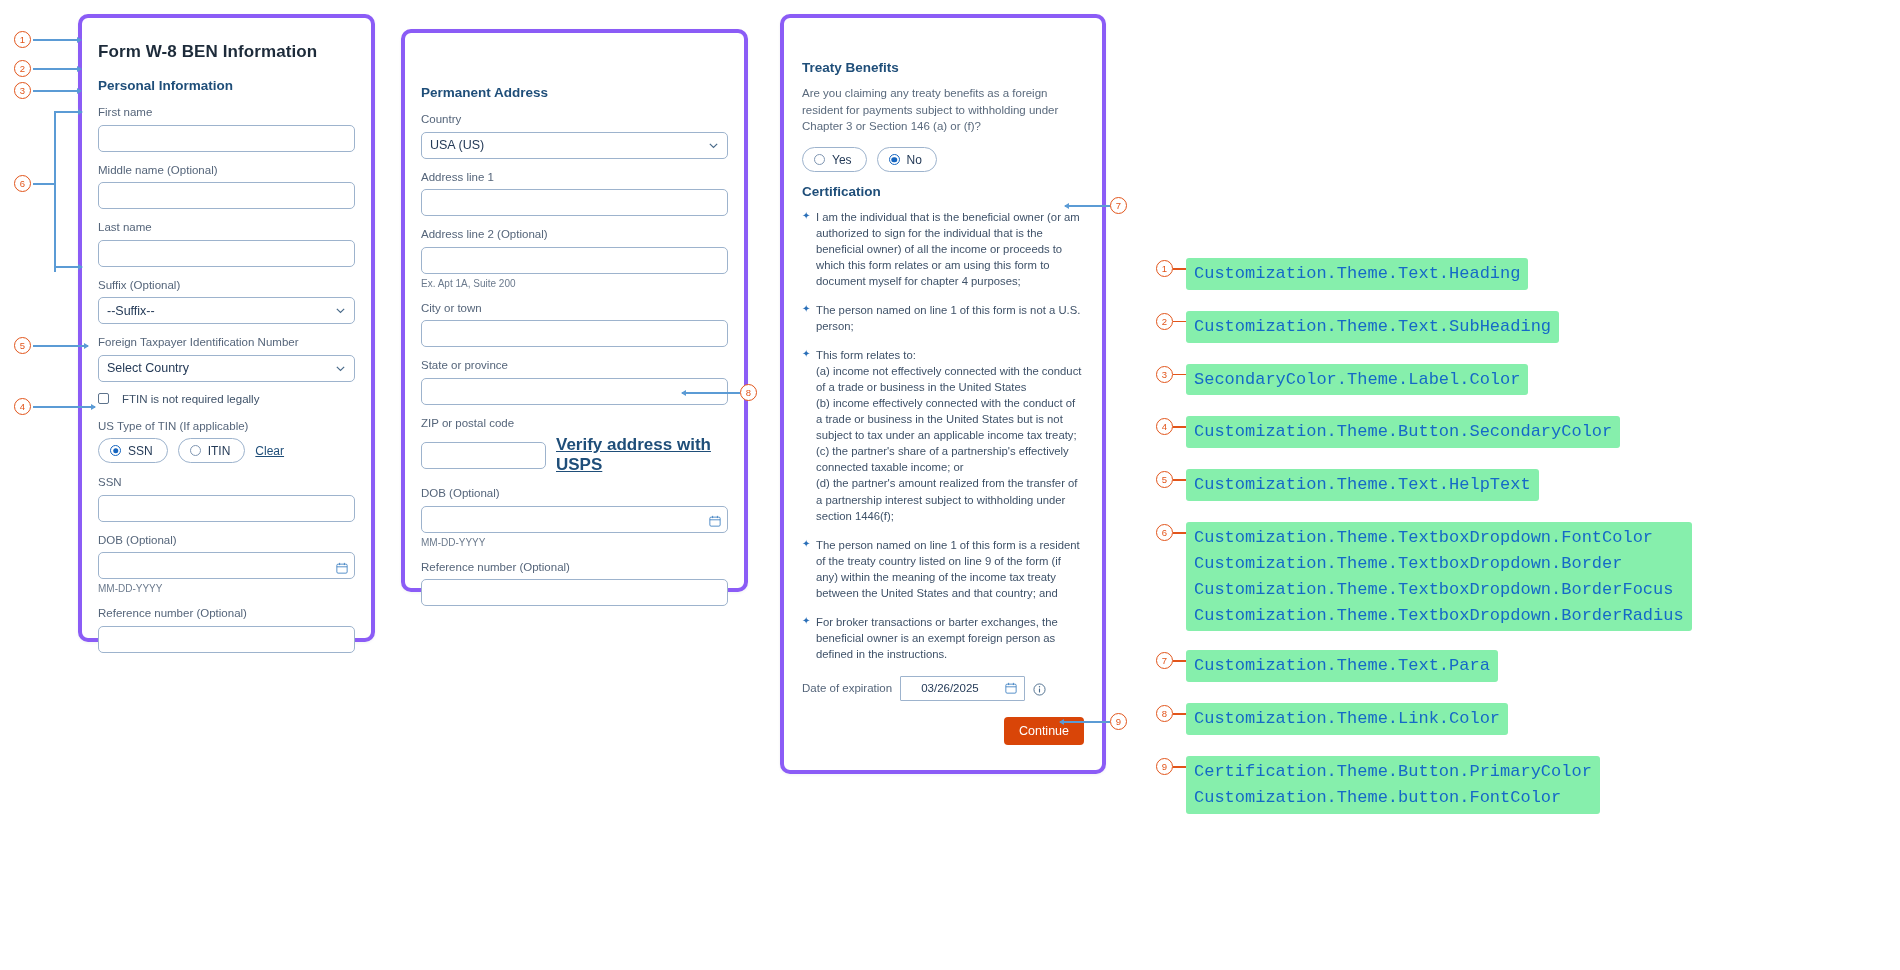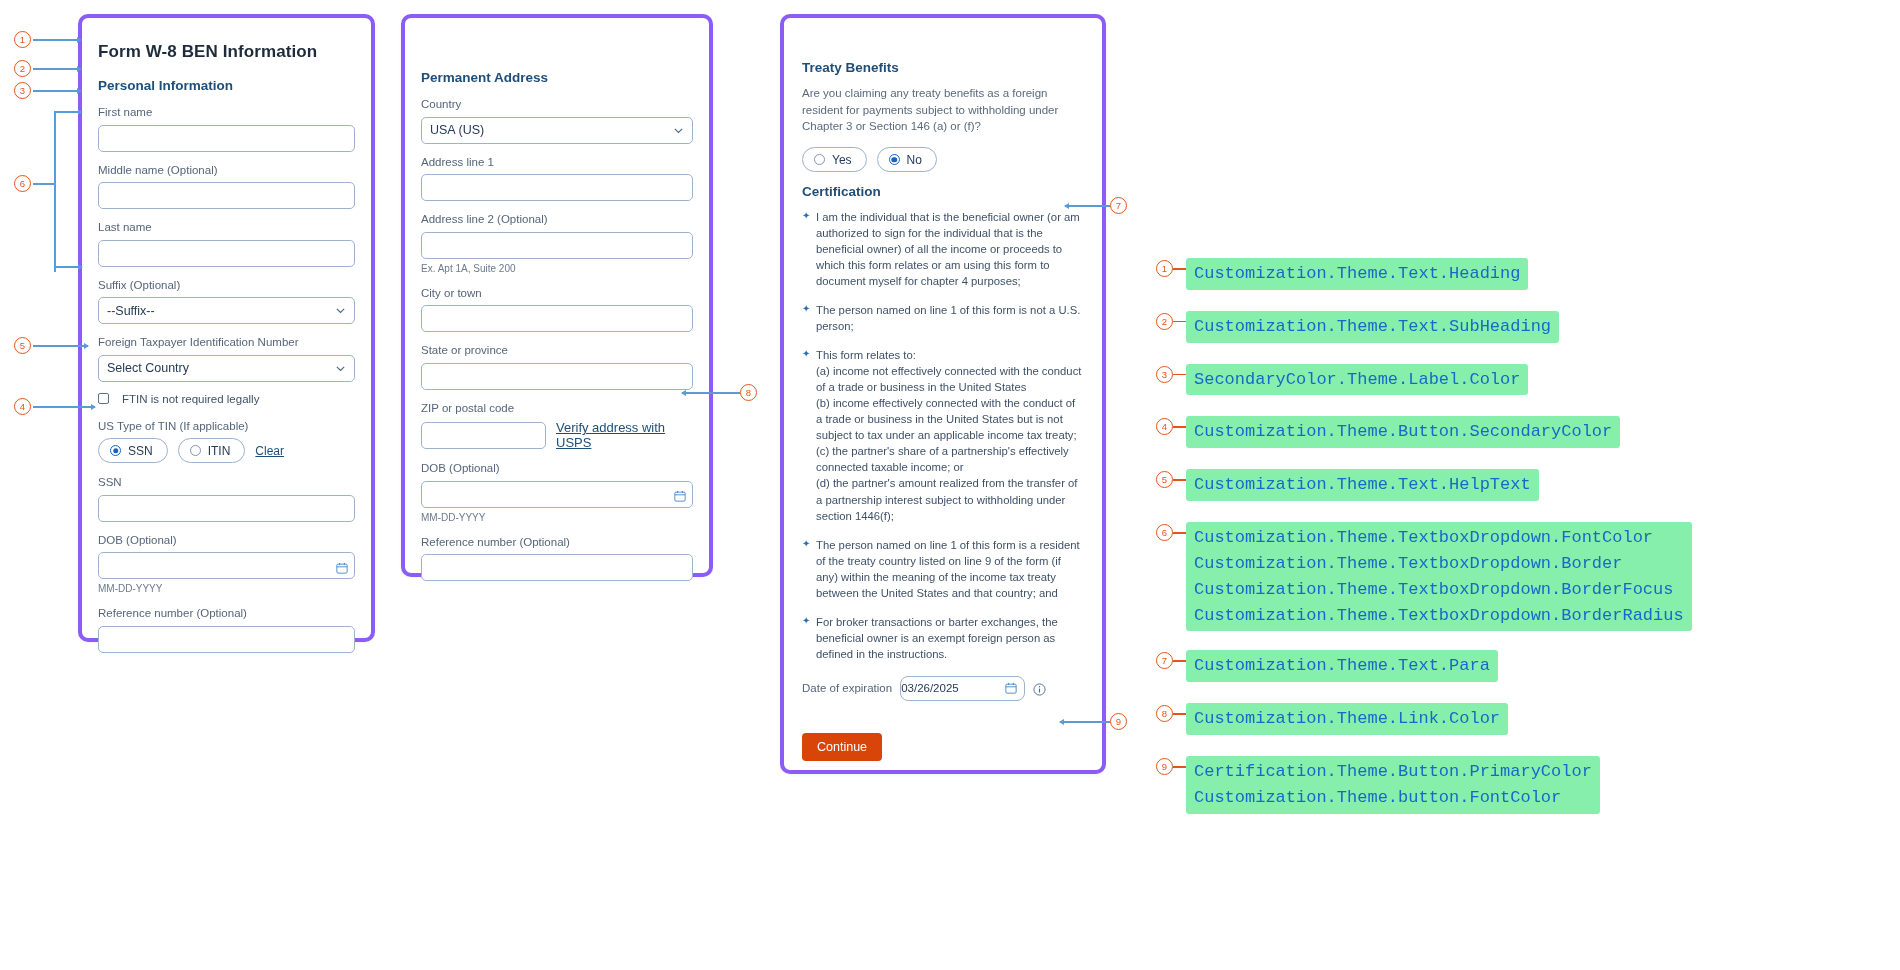--- a/index.html
+++ b/index.html
@@ -16,21 +16,21 @@
 
   
   .card {
     position:absolute;
     background:#fff;
     border:4px solid #8b5cf6;
     border-radius:10px;
     box-shadow:0 1px 3px rgba(20,40,80,.06);
   }
   #card-personal { left:78px;  top:14px;  width:297px; height:628px; }
-  #card-address  { left:401px; top:14px;  width:312px; height:563px; }
+  #card-address  { left:401px; top:29px;  width:347px; height:563px; }
   #card-treaty   { left:780px; top:14px;  width:326px; height:760px; }
 
   .card-inner { padding:24px 16px 0 16px; }
 
   
   .h-title {
     font-size:17px; font-weight:700; color:#1d2b3a;
     letter-spacing:.1px; margin:0 0 16px 0;
   }
   .h-sub {
@@ -109,27 +109,27 @@
     position:relative; padding-left:14px; margin-bottom:13px;
     font-size:11.3px; line-height:1.42; color:#3e5168;
   }
   .bullets li .star {
     position:absolute; left:0; top:0; color:#2a6fb8; font-size:10px;
   }
   .exp-row { display:flex; align-items:center; gap:8px; margin-top:14px; }
   .exp-lbl { font-size:11.5px; color:#55657a; white-space:nowrap; }
   .exp-box {
     position:relative; width:125px; height:25px;
-    border:1px solid #9db3cd; border-radius:8px; background:#fff;
-    display:flex; align-items:center; padding:0 0;
+    border:1px solid #9db3cd; border-radius:1px; background:#fff;
+    display:flex; align-items:center; padding:0 20px;
     font-size:11.5px; color:#243a57;
   }
   .exp-box .cal { position:absolute; right:7px; top:50%; transform:translateY(-50%); width:12px; height:12px; }
   .info-i { width:13px; height:13px; }
-  .btn-row { display:flex; justify-content:flex-start; margin-top:32px; }
+  .btn-row { display:flex; justify-content:flex-end; margin-top:16px; }
   .btn-primary {
     background:#d94508; color:#fff; border:none; border-radius:4px;
     font-size:12.5px; padding:7px 15px; cursor:pointer;
     font-family:"Liberation Sans", sans-serif;
   }
 
   
   .marker {
     position:absolute; width:17px; height:17px; border-radius:50%;
     border:1.4px solid #e2551b; color:#e2551b;
@@ -298,21 +298,21 @@
 
       <div class="fld">
         <span class="lbl">State or province</span>
         <input class="inp" value="" style="">
       </div>
 
       <div class="fld">
         <span class="lbl">ZIP or postal code</span>
         <div style="display:flex;align-items:center;gap:10px;">
           <input class="inp" style="width: 125px;" value="">
-          <span class="linklike" style="font-size:13px;">Verify address with USPS</span>
+          <span class="linklike" style="font-size:17px;font-weight:bold;">Verify address with USPS</span>
         </div>
       </div>
 
       <div class="fld">
         <span class="lbl">DOB (Optional)</span>
         <div class="inp-date">
           <input class="inp" value="" style="">
           <span class="cal">
             <svg viewBox="0 0 14 14">
                 <rect x="1" y="2.5" width="12" height="10.5" rx="1.4" fill="none" stroke="#3d7fc1" stroke-width="1"></rect>

